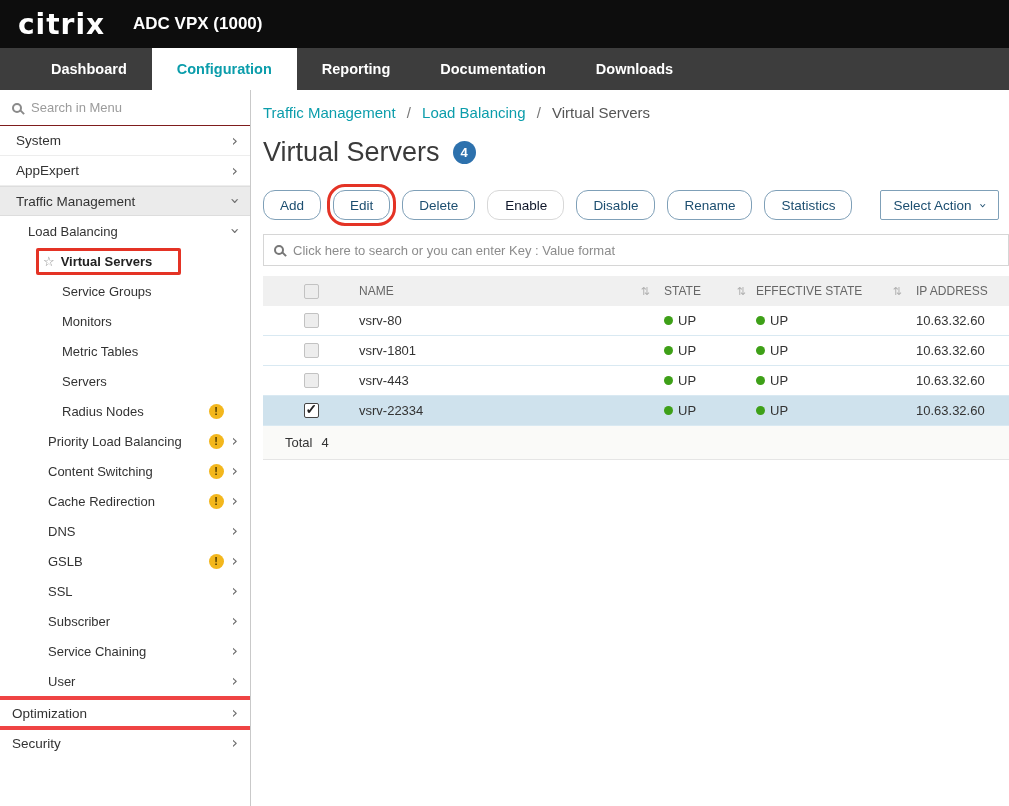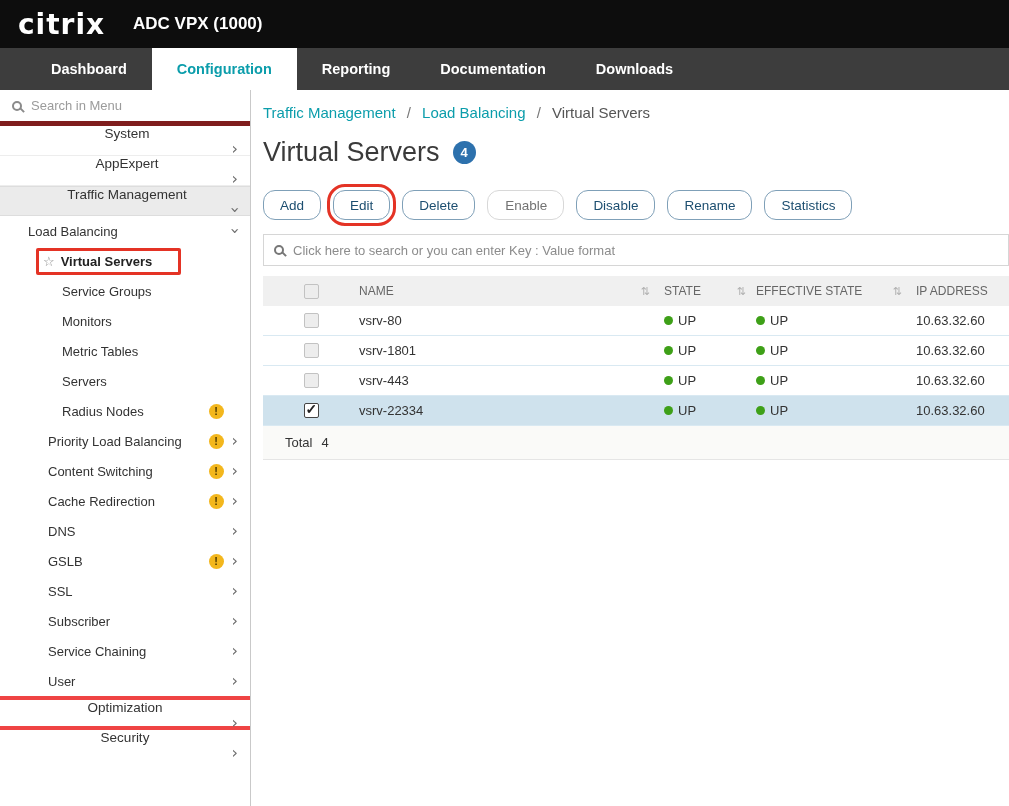--- a/index.html
+++ b/index.html
@@ -28,37 +28,37 @@
   .nav-tab.active { background: #fff; color: #0b9dab; }
 
   
   .content { display: flex; height: 716px; }
   .sidebar { width: 251px; border-right: 1px solid #c9c9c9; overflow: hidden; flex-shrink: 0; background:#fff; }
   .main { flex: 1; overflow: hidden; }
 
   
   .sb-search {
     height: 36px; display: flex; align-items: center; gap: 9px;
-    padding: 0 12px; border-bottom: 5px solid #7f1d1d;
+    padding: 0 12px; border-bottom: 1px solid #7f1d1d;
   }
   .mag { width: 10px; height: 10px; border: 2px solid #8a8a8a; border-radius: 50%; position: relative; flex-shrink: 0; }
   .mag::after {
     content: ""; position: absolute; width: 6px; height: 2px; background: #8a8a8a;
     transform: rotate(45deg); right: -5px; bottom: -2px;
   }
   .sb-search input, .main-search input {
     border: none; outline: none; flex: 1; font-size: 13px;
     font-family: "Liberation Sans", sans-serif; color: #333; background: transparent;
   }
   .sb-search input::placeholder { color: #9b9b9b; }
   .main-search input::placeholder { color: #8c8c8c; }
 
   .menu { font-size: 13px; color: #333; }
   .mi { height: 30px; display: flex; align-items: center; padding-right: 12px; cursor: pointer; }
-  .lvl1 { padding-left: 16px; font-size: 13.5px; flex-direction: column; }
+  .lvl1 { padding-left: 16px; font-size: 13.5px; }
   .bb { border-bottom: 1px solid #ededed; }
   .bt { border-top: 4px solid #ef4444; padding-left: 12px; }
   .tm { background: #ebebeb; border-top: 1px solid #ddd; border-bottom: 1px solid #ddd; }
   .lvl2 { padding-left: 28px; }
   .lvl2b { padding-left: 48px; }
   .lvl3 { padding-left: 62px; }
   .right-icons { margin-left: auto; display: flex; align-items: center; gap: 8px; }
   .chev {
     color: #6f6f6f; font-size: 16px; line-height: 1; display: inline-block;
     font-family: "DejaVu Sans", sans-serif;
@@ -88,21 +88,21 @@
     width: 23px; height: 23px; border-radius: 50%; background: #2d71ad; color: #fff;
     font-size: 13px; font-weight: bold; display: flex; align-items: center; justify-content: center;
   }
 
   .toolbar { display: flex; align-items: center; gap: 12px; margin: 22px 0 0 12px; }
   .btn {
     height: 30px; padding: 0 16px; background: #fff; border: 1px solid #7fa0b8;
     color: #1c4e70; font-size: 13.5px; border-radius: 12px; cursor: pointer;
     font-family: "Liberation Sans", sans-serif;
   }
-  .btn.disabled { border-color: #d8d8d8; color: #737373; cursor: default; padding-left: 17px; }
+  .btn.disabled { border-color: #d8d8d8; color: #0f172a; cursor: default; padding-left: 17px; }
   .btn.annotated { outline: 3px solid #e43325; outline-offset: 3px; }
   .select-action {
     margin-left: 16px; height: 30px; padding: 0 12px; background: #fff;
     border: 1px solid #7fa0b8; color: #1c4e70; font-size: 13.5px; border-radius: 2px;
     display: flex; align-items: center; gap: 9px; cursor: pointer;
   }
   .select-action .chev { font-size: 13px; color: #1c4e70; }
 
   .main-search {
     margin: 14px 0 0 12px; height: 32px; border: 1px solid #d6d6d6;
@@ -304,20 +304,24 @@
     </div>
 
     <div class="toolbar">
       <button class="btn">Add</button>
       <button class="btn annotated">Edit</button>
       <button class="btn">Delete</button>
       <button class="btn disabled">Enable</button>
       <button class="btn">Disable</button>
       <button class="btn">Rename</button>
       <button class="btn">Statistics</button>
+      <div class="select-action">
+        <span>Select Action</span>
+        <span class="chev down">›</span>
+      </div>
     </div>
 
     <div class="main-search">
       <span class="mag"></span>
       <input type="text" placeholder="Click here to search or you can enter Key : Value format" style="">
     </div>
 
     <div class="table">
       <div class="thead">
         <div class="col-check">

